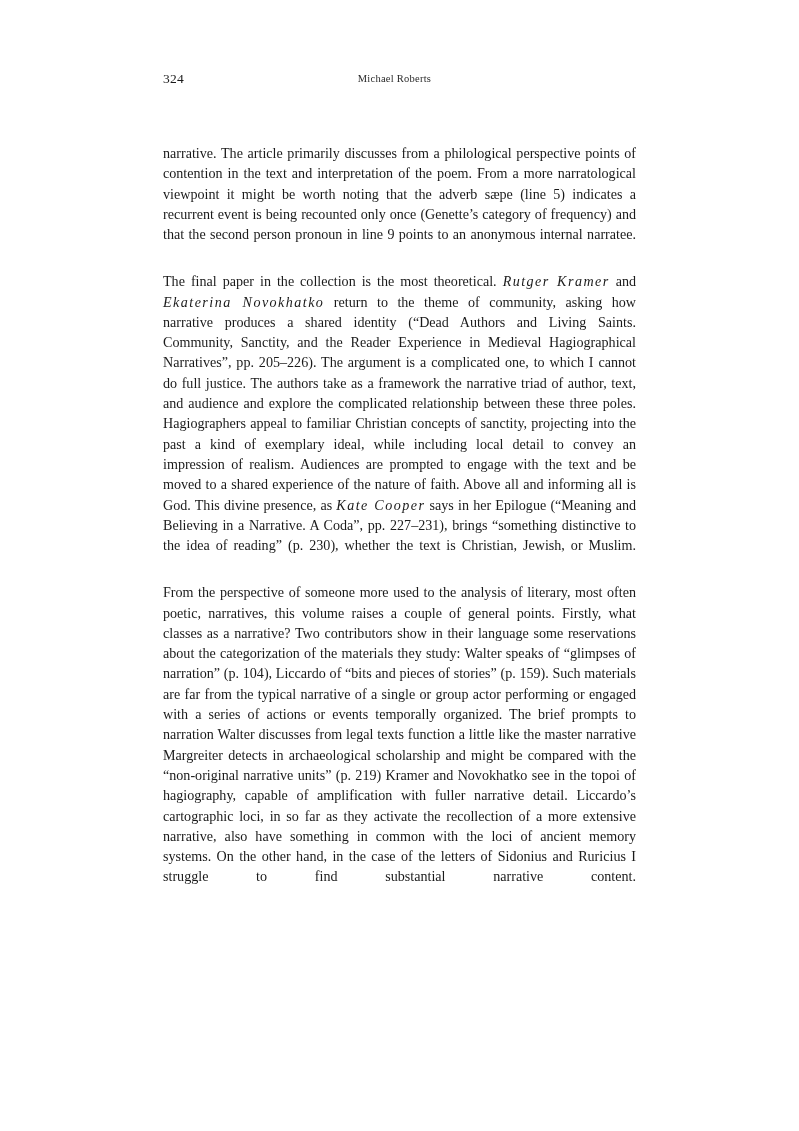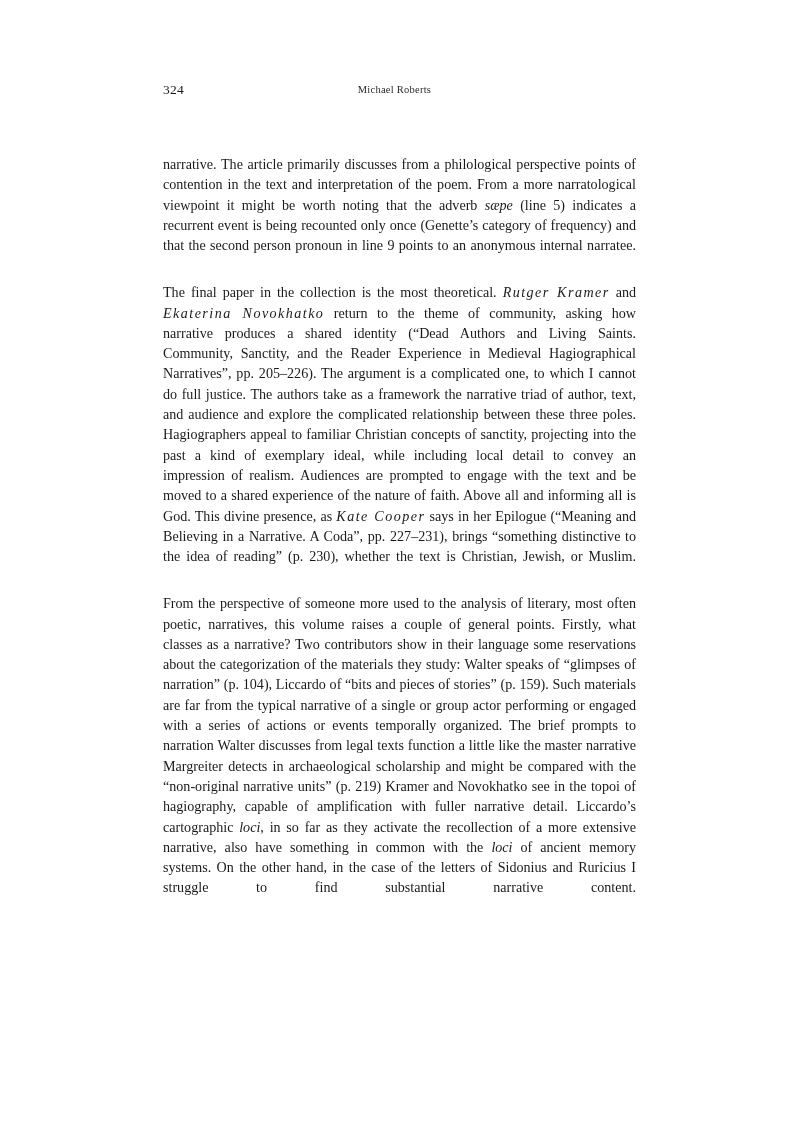--- a/index.html
+++ b/index.html
@@ -8,21 +8,21 @@
     background: #ffffff;
   }
   body {
     font-family: "Liberation Serif", "DejaVu Serif", serif;
     color: #1a1a1a;
   }
   .page {
     position: relative;
     width: 799px;
     height: 961px;
-    margin: 12px auto;
+    margin: 1px auto;
     background: #ffffff;
     overflow: hidden;
   }
 
   
   .running-head {
     position: absolute;
     left: 163px;
     top: 70px;
     width: 473px;
@@ -70,21 +70,20 @@
     margin-bottom: 0;
   }
   
   p.para::after {
     content: "";
     display: inline-block;
     width: 100%;
   }
 
   .it {
-    font-style: italic;
   }
   .sp {
     letter-spacing: 1.45px;
     font-style: italic;
   }
 </style>
 </head>
 <body>
 
 <div class="page">

